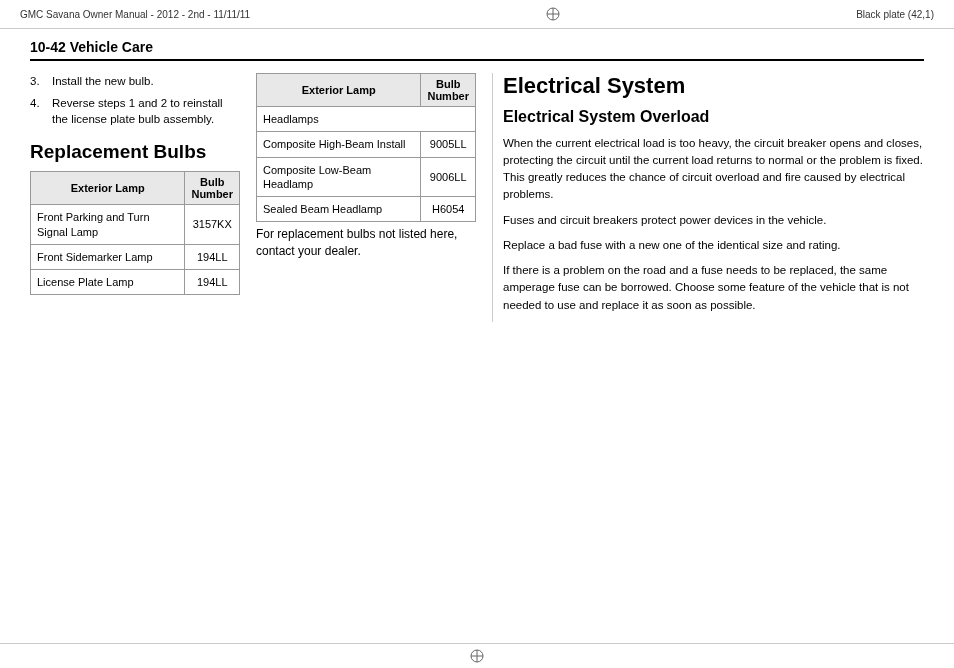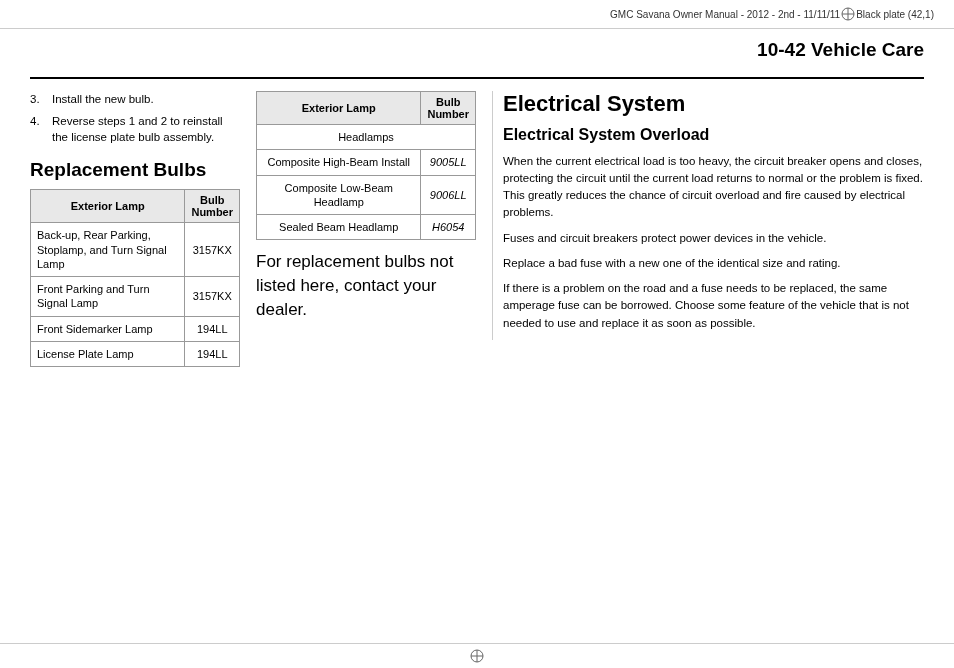--- a/index.html
+++ b/index.html
@@ -9,21 +9,21 @@
       background: #fff;
       font-family: Arial, Helvetica, sans-serif;
       font-size: 12px;
       color: #000;
       overflow: hidden;
     }
 
     
     .page-header {
       display: flex;
-      justify-content: flex-end;
+      justify-content: space-between;
       align-items: center;
       padding: 6px 20px;
       border-bottom: 1px solid #ccc;
       font-size: 10px;
       color: #333;
     }
     .header-center {
       display: flex;
       align-items: center;
       gap: 6px;
@@ -33,26 +33,25 @@
       height: 16px;
     }
 
     
     .page-content {
       padding: 10px 30px 10px 30px;
     }
 
     
     .section-title {
-      font-size: 19px;
+      font-size: 14px;
       font-weight: bold;
       border-bottom: 2px solid #000;
-      padding-bottom: 16px;
+      padding-bottom: 4px;
       margin-bottom: 12px;
-      text-align: right;
     }
 
     
     .main-layout {
       display: flex;
       gap: 16px;
       align-items: flex-start;
     }
 
     .left-col {
@@ -133,30 +132,28 @@
       border: 1px solid #999;
       padding: 4px 6px;
       text-align: center;
       font-weight: bold;
     }
     .middle-table td {
       border: 1px solid #999;
       padding: 5px 6px;
       vertical-align: middle;
       line-height: 1.3;
-      text-align: center;
     }
     .middle-table td.number-cell {
       text-align: center;
-      font-style: italic;
     }
 
     .note-text {
-      font-size: 17px;
-      margin-top: 10px;
+      font-size: 12px;
+      margin-top: 4px;
       line-height: 1.4;
     }
 
     
     .electrical-title {
       font-size: 22px;
       font-weight: bold;
       margin-bottom: 8px;
       line-height: 1.2;
     }
@@ -227,24 +224,20 @@
 
       <table class="bulb-table">
         <thead>
           <tr>
             <th>Exterior Lamp</th>
             <th>Bulb<br>Number</th>
           </tr>
         </thead>
         <tbody>
           <tr>
-            <td>Back-up, Rear Parking, Stoplamp, and Turn Signal Lamp</td>
-            <td class="number-cell">3157KX</td>
-          </tr>
-          <tr>
             <td>Front Parking and Turn Signal Lamp</td>
             <td class="number-cell">3157KX</td>
           </tr>
           <tr>
             <td>Front Sidemarker Lamp</td>
             <td class="number-cell">194LL</td>
           </tr>
           <tr>
             <td>License Plate Lamp</td>
             <td class="number-cell">194LL</td>

